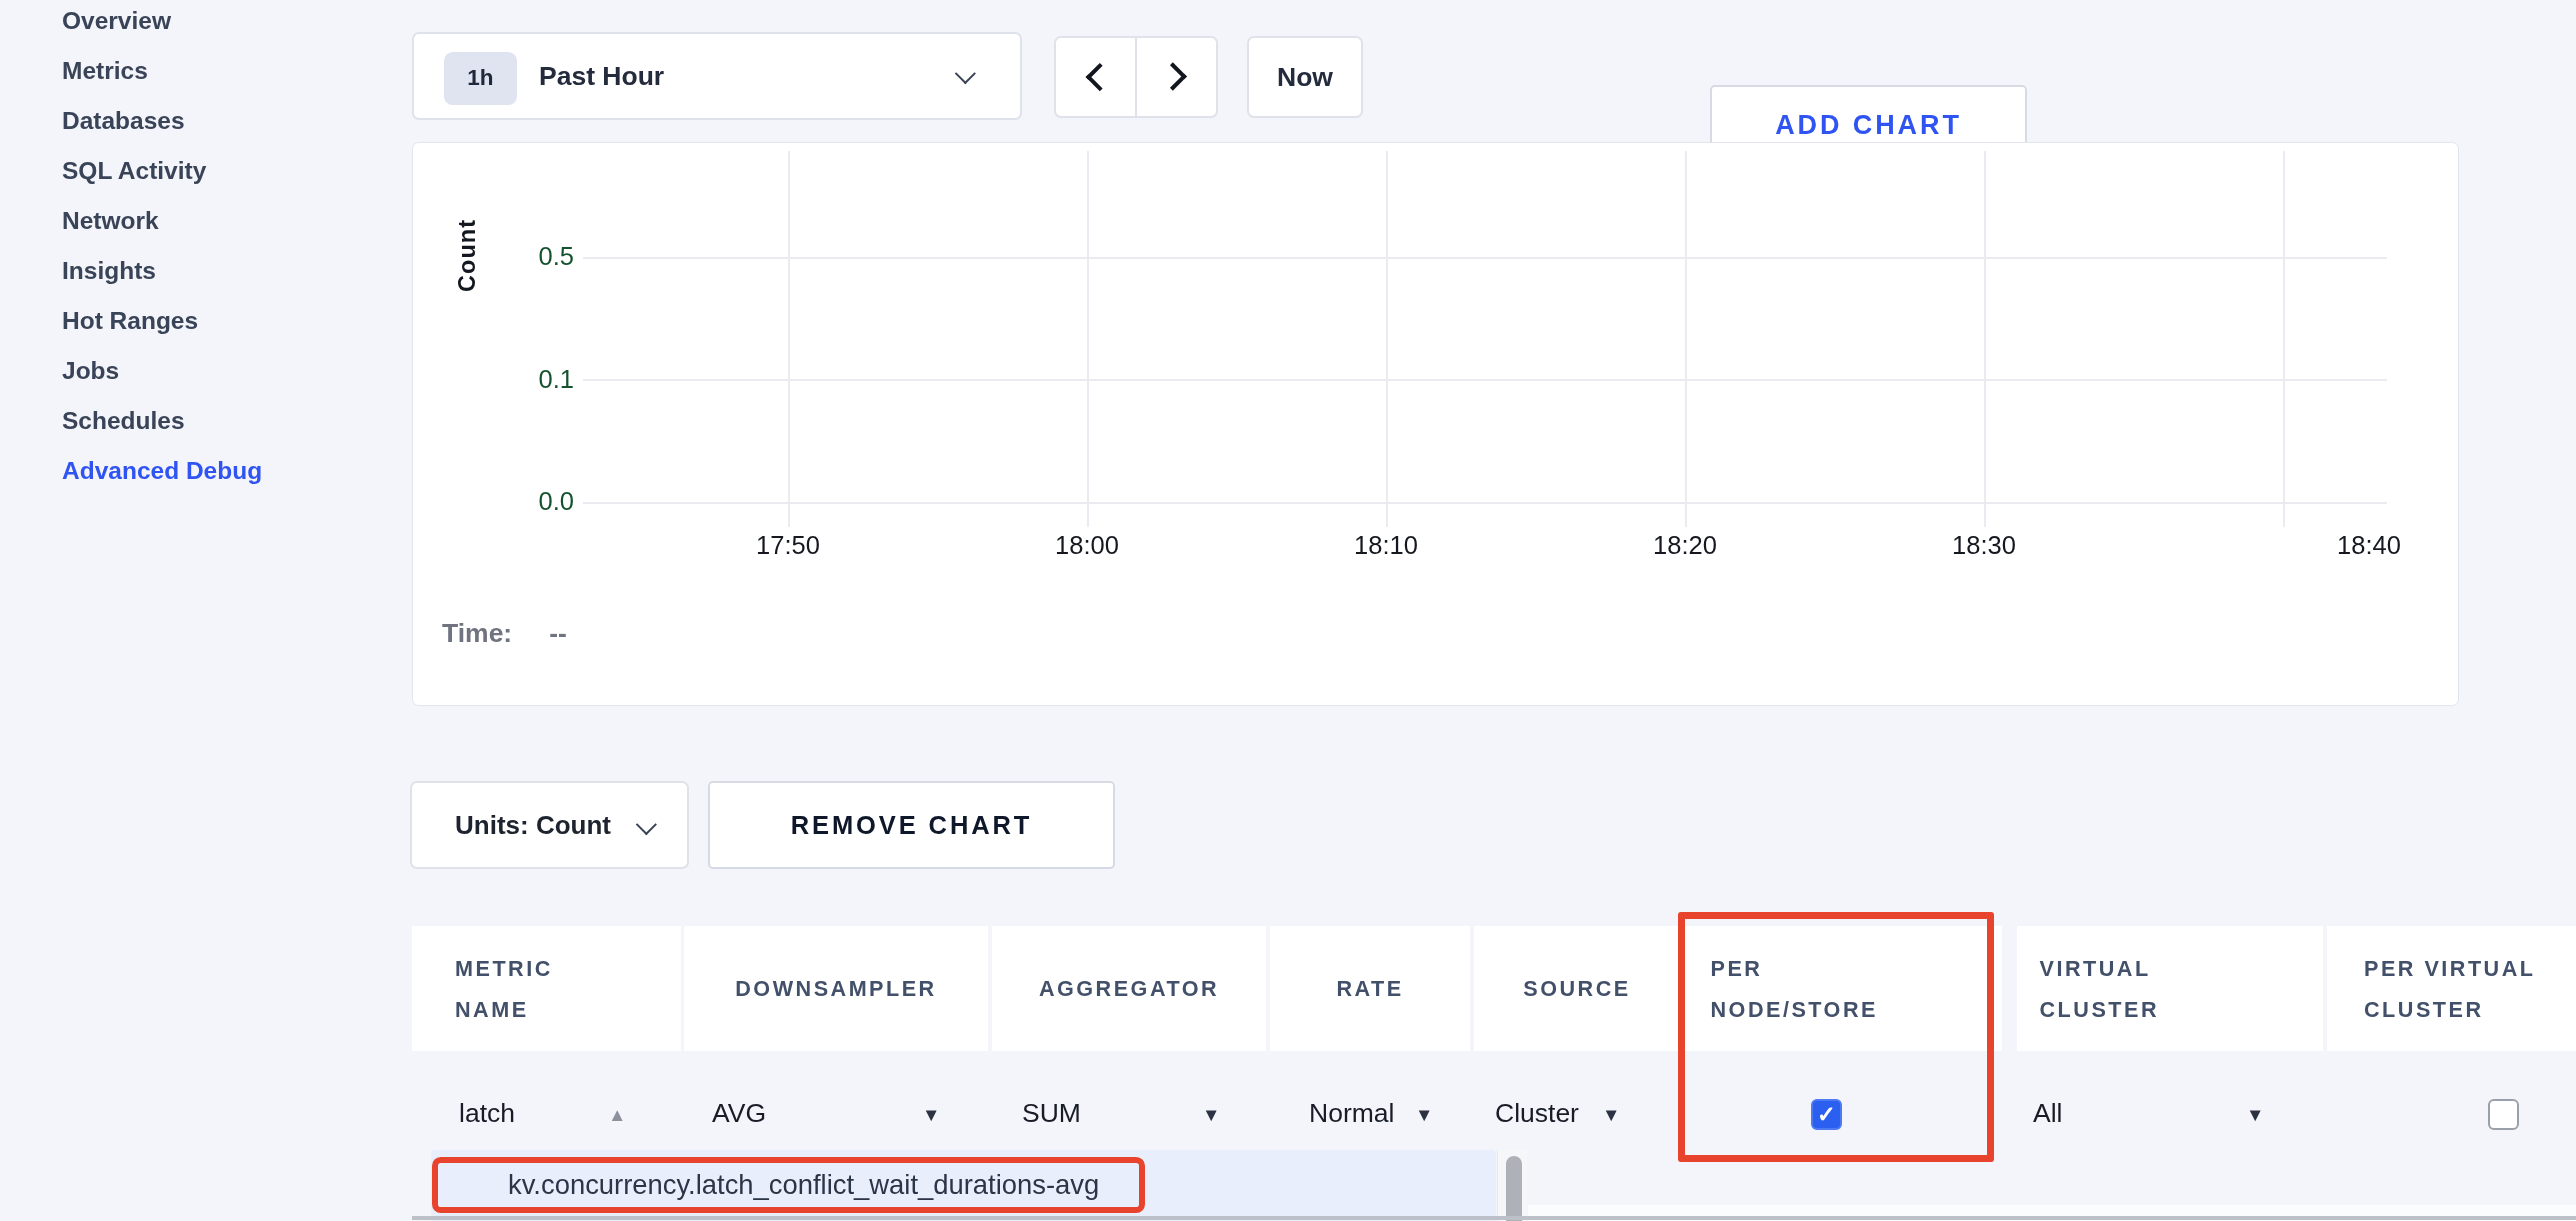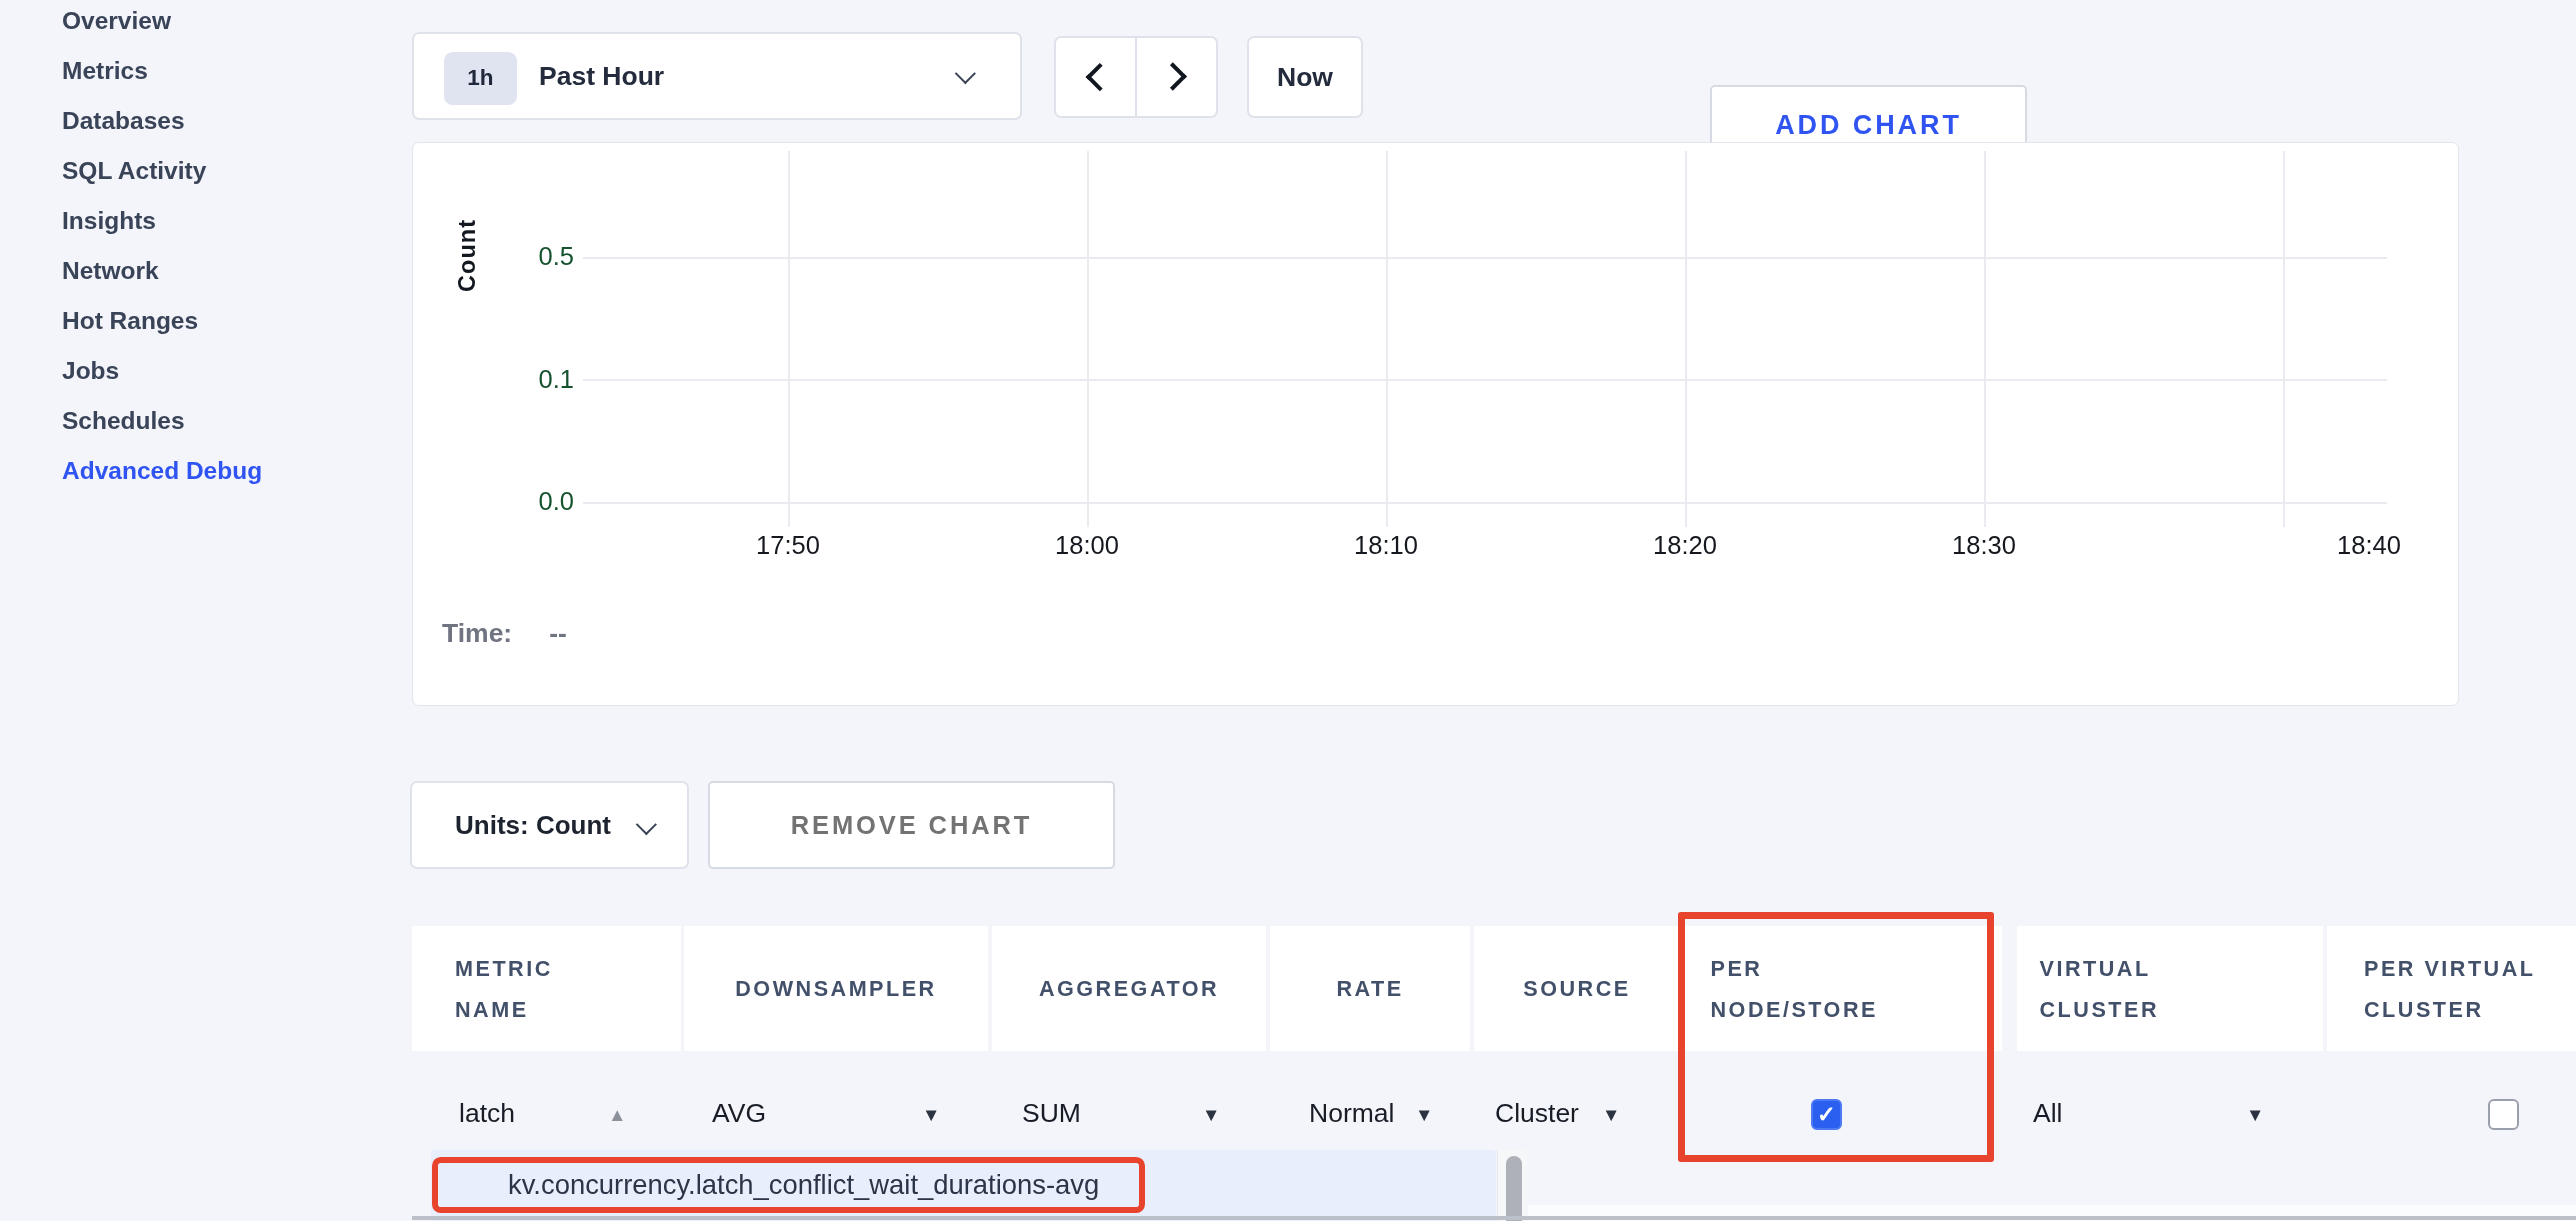--- a/index.html
+++ b/index.html
@@ -76,21 +76,21 @@
     position:absolute; left:410px; top:781px; width:279px; height:88px;
     background:#fff; border:2px solid #dfe2ea; border-radius:6.9px; cursor:pointer;
   }
   .units-label{ position:absolute; left:43px; top:0; height:84px; display:flex; align-items:center;
     font-size:26px; font-weight:bold; color:#1d2430; }
   .units-chevron{ position:absolute; right:33px; top:34px; border-width:0 2.9px 2.9px 0; width:12.7px; height:12.7px;}
   .remove-chart-btn{
     position:absolute; left:708px; top:781px; width:407px; height:88px;
     background:#fff; border:2px solid #d6dae4; border-radius:4.9px;
     display:flex; align-items:center; justify-content:center;
-    font-size:25.5px; letter-spacing:2.9px; color:#737373; font-weight:600; cursor:pointer;
+    font-size:25.5px; letter-spacing:2.9px; color:#0f172a; font-weight:600; cursor:pointer;
   }
   
   .hcell{
     position:absolute; top:926px; height:125px; background:#fff;
     font-size:21.6px; letter-spacing:2.5px; font-weight:600; color:#42506a;
   }
   .hcell.center{ display:flex; align-items:center; justify-content:center; }
   .hcell.twoline{ display:flex; flex-direction:column; justify-content:center; }
   .hcell .ln{ line-height:41px; }
   .rowtxt{ position:absolute; top:1098px; font-size:26.5px; color:#171c26; }
@@ -129,22 +129,22 @@
 </head>
 <body>
 
 <div class="screen">
 
   <nav class="sidebar">
     <div class="side-item">Overview</div>
     <div class="side-item">Metrics</div>
     <div class="side-item">Databases</div>
     <div class="side-item">SQL Activity</div>
+    <div class="side-item">Network</div>
     <div class="side-item">Insights</div>
-    <div class="side-item">Network</div>
     <div class="side-item">Hot Ranges</div>
     <div class="side-item">Jobs</div>
     <div class="side-item">Schedules</div>
     <div class="side-item active">Advanced Debug</div>
   </nav>
 
   <div class="time-select">
     <span class="time-badge">1h</span>
     <span class="time-label">Past Hour</span>
     <span class="chev down time-chevron"></span>

